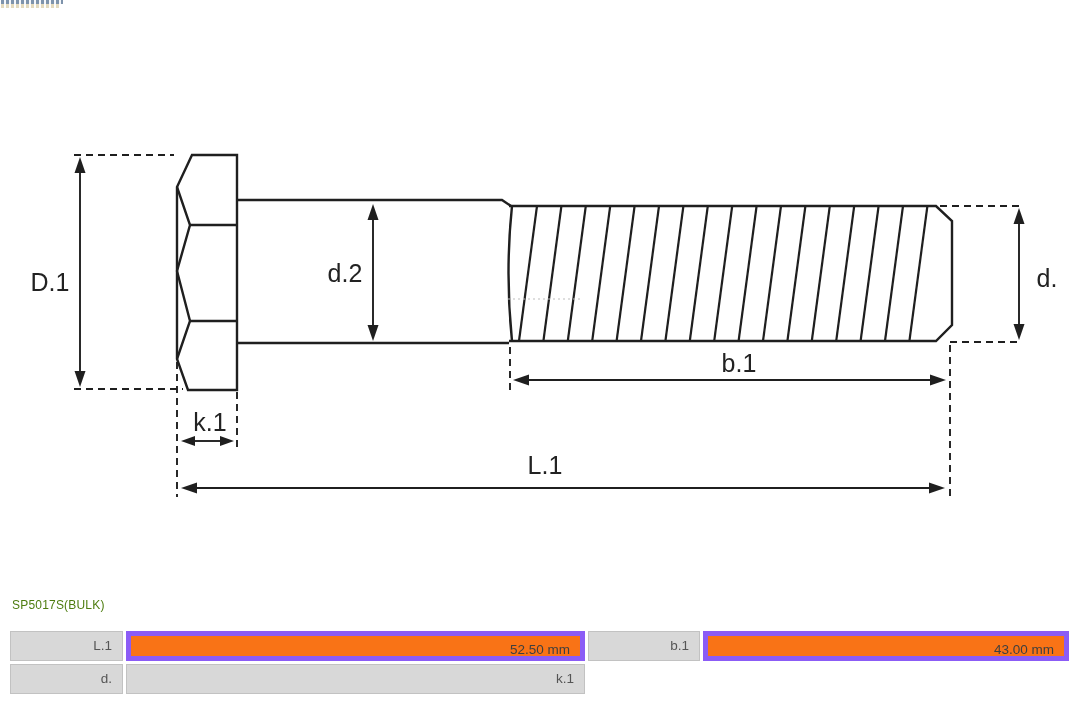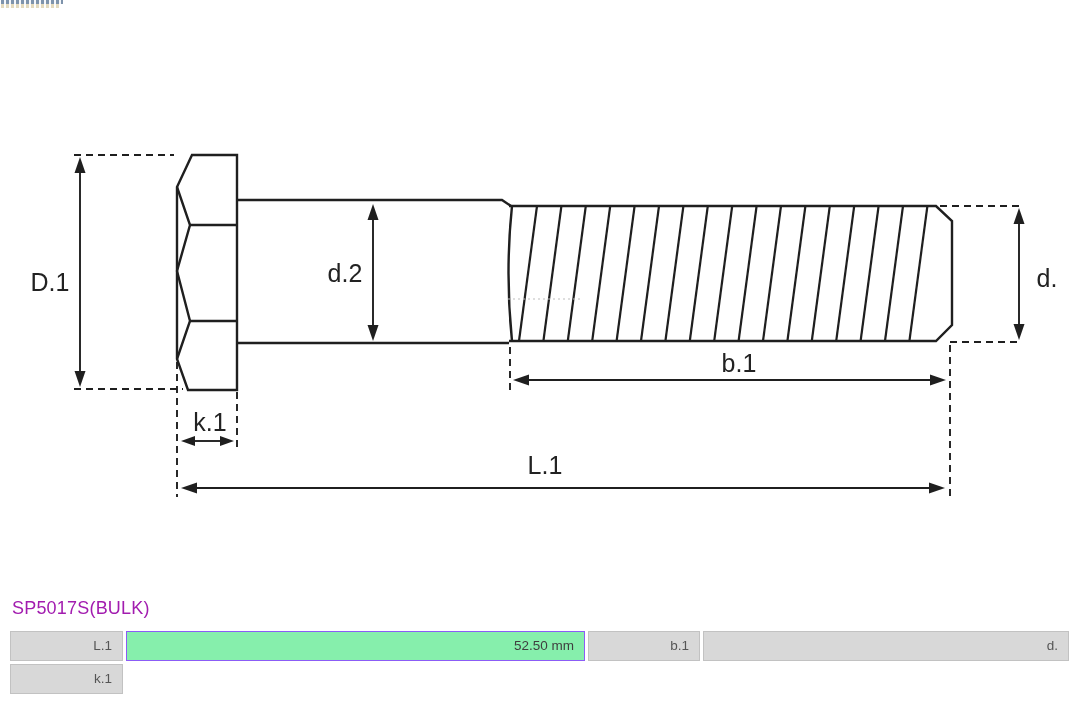--- a/index.html
+++ b/index.html
@@ -21,40 +21,40 @@
   .outline{fill:none;stroke:#1f1f1f;stroke-width:2.4;stroke-linejoin:miter;}
   .hatchline{stroke:#1f1f1f;stroke-width:2.2;}
   .dash{fill:none;stroke:#1f1f1f;stroke-width:1.9;stroke-dasharray:7 5;}
   .centerline{fill:none;stroke:#bdbdbd;stroke-width:1.2;stroke-dasharray:2 3;}
   .dimline{stroke:#1f1f1f;stroke-width:1.9;}
   .arrowhead{fill:#1f1f1f;stroke:none;}
   .dimlabel{fill:#222222;font-size:25px;font-family:"Liberation Sans",sans-serif;}
 
   .part-number{
     position:absolute;left:12px;top:598px;
-    font-size:18px;color:#a21caf;letter-spacing:0.2px;
+    font-size:12px;color:#4d7c0f;letter-spacing:0.2px;
   }
   .spec-table{
     position:absolute;left:10px;top:631px;
     display:grid;
     grid-template-columns:113px 459px 112px 366px;
     grid-auto-rows:30px;
     gap:3px;
     font-size:13.5px;
   }
   .spec-table .cell{
     box-sizing:border-box;
     text-align:right;
     padding:0 10px 0 0;
     line-height:28px;
     white-space:nowrap;
     overflow:hidden;
   }
   .spec-table .lbl{background:#d8d8d8;border:1px solid #c2c2c2;color:#555555;}
-  .spec-table .val{background:#86efac;border:1px solid #8b5cf6;color:#3f3f3f;}
+  .spec-table .val{background:#f97316;border:5px solid #8b5cf6;color:#3f3f3f;}
 </style>
 </head>
 <body>
 
 <div class="strip strip-row1"></div>
 <div class="strip strip-row2"></div>
 
 <svg class="drawing" width="1080" height="580" viewBox="0 0 1080 580">
 
   <g>
@@ -147,15 +147,16 @@
     <text class="dimlabel" x="545" y="474" text-anchor="middle">L.1</text>
   </g>
 </svg>
 
 <div class="part-number">SP5017S(BULK)</div>
 
 <div class="spec-table">
   <div class="cell lbl">L.1</div>
   <div class="cell val">52.50 mm</div>
   <div class="cell lbl">b.1</div>
+  <div class="cell val">43.00 mm</div>
   <div class="cell lbl">d.</div>
   <div class="cell lbl">k.1</div>
 </div>
 
 </body></html>

